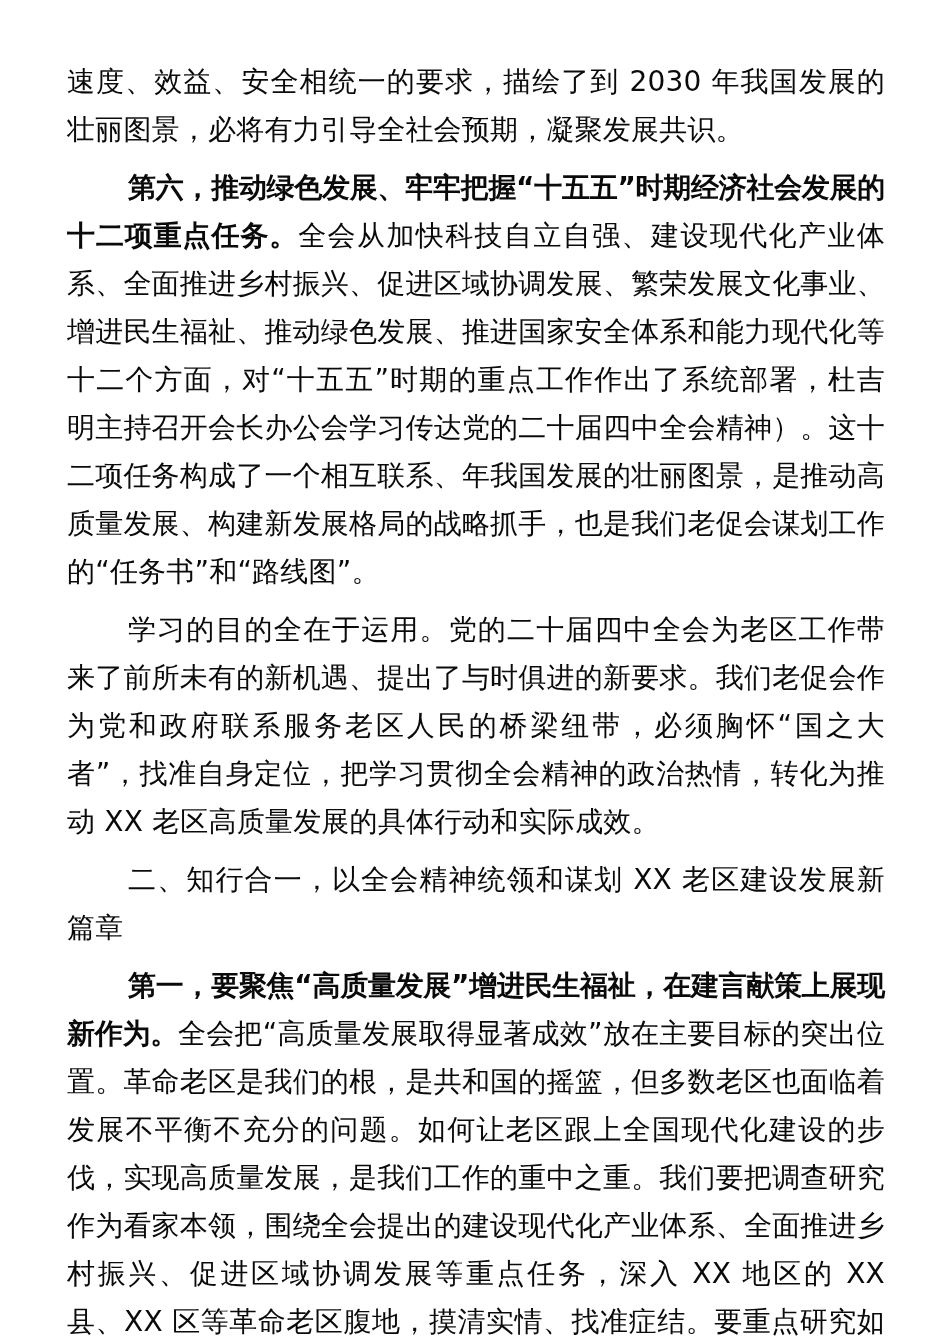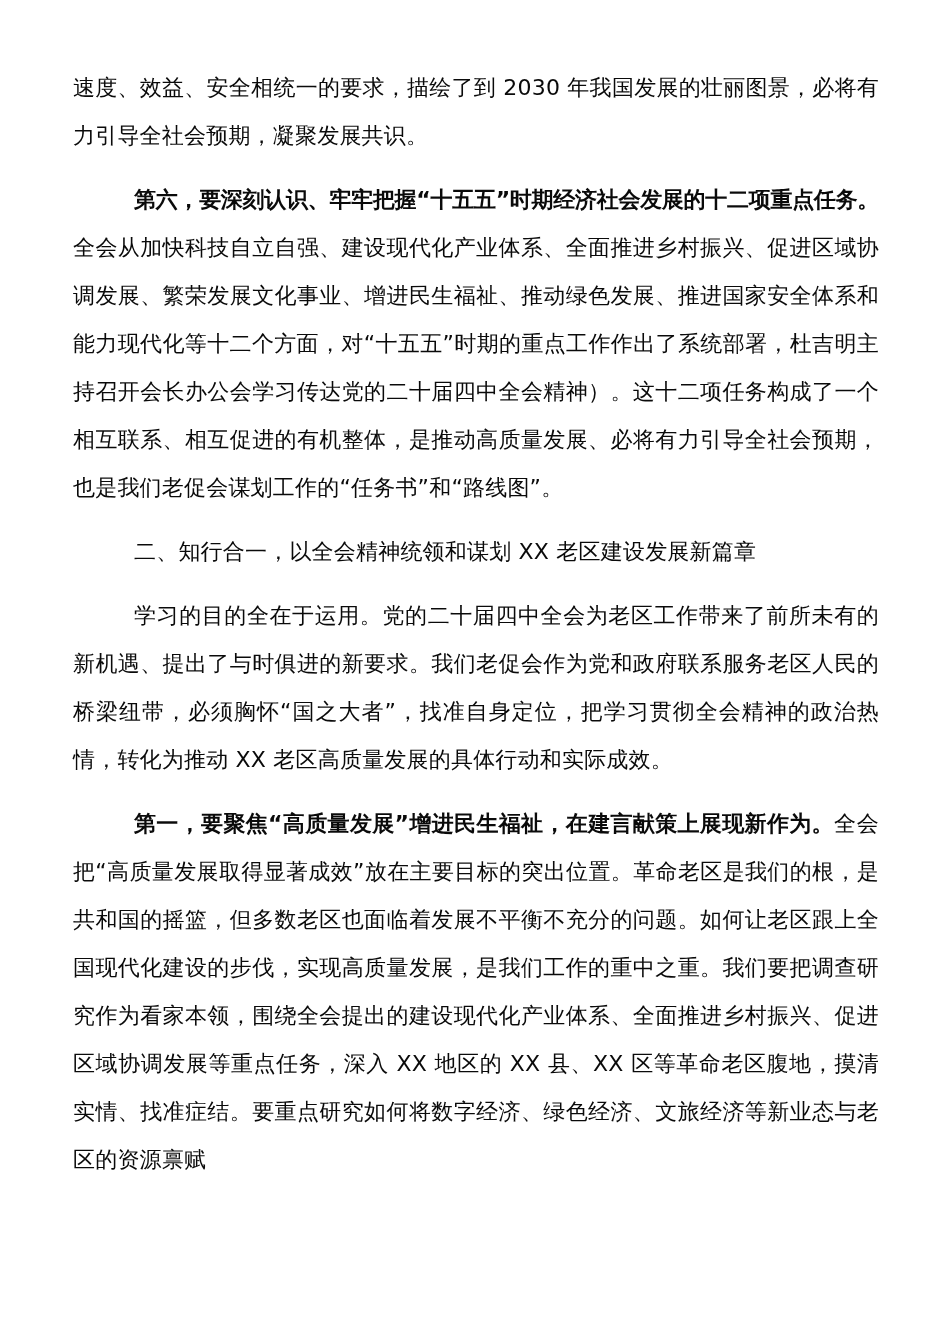--- a/index.html
+++ b/index.html
@@ -20,23 +20,23 @@
     overflow: hidden;
     box-sizing: border-box;
   }
   .text-column {
     position: absolute;
     left: 57px;
     top: 48px;
     width: 838px;
   }
   p.para {
-    margin: 16px;
+    margin: 10px;
     padding: 0;
-    font-size: 22px;
+    font-size: 28px;
     line-height: 48px;
     letter-spacing: 0.2px;
     text-align: justify;
     text-justify: inter-character;
     text-align-last: left;
     word-break: break-all;
     color: #0a0a0a;
   }
   p.indent {
     text-indent: 61px;
@@ -50,22 +50,22 @@
   }
 </style>
 </head>
 <body>
 
 <div class="page">
   <div class="text-column">
 
     <p class="para noindent">速度、效益、安全相统一的要求，描绘了到 2030 年我国发展的壮丽图景，必将有力引导全社会预期，凝聚发展共识。</p>
 
-    <p class="para indent"><b class="bold-run">第六，要深刻认识、牢牢把握“十五五”时期经济社会发展的十二项重点任务。</b><span>全会从加快科技自立自强、建设现代化产业体系、全面推进乡村振兴、促进区域协调发展、繁荣发展文化事业、增进民生福祉、推动绿色发展、推进国家安全体系和能力现代化等十二个方面，对“十五五”时期的重点工作作出了系统部署，杜吉明主持召开会长办公会学习传达党的二十届四中全会精神）。这十二项任务构成了一个相互联系、相互促进的有机整体，是推动高质量发展、必将有力引导全社会预期，也是我们老促会谋划工作的“任务书”和“路线图”。</span></p>
+    <p class="para indent"><b class="bold-run">第六，推动绿色发展、牢牢把握“十五五”时期经济社会发展的十二项重点任务。</b><span>全会从加快科技自立自强、建设现代化产业体系、全面推进乡村振兴、促进区域协调发展、繁荣发展文化事业、增进民生福祉、推动绿色发展、推进国家安全体系和能力现代化等十二个方面，对“十五五”时期的重点工作作出了系统部署，杜吉明主持召开会长办公会学习传达党的二十届四中全会精神）。这十二项任务构成了一个相互联系、年我国发展的壮丽图景，是推动高质量发展、构建新发展格局的战略抓手，也是我们老促会谋划工作的“任务书”和“路线图”。</span></p>
+
+    <p class="para indent">学习的目的全在于运用。党的二十届四中全会为老区工作带来了前所未有的新机遇、提出了与时俱进的新要求。我们老促会作为党和政府联系服务老区人民的桥梁纽带，必须胸怀“国之大者”，找准自身定位，把学习贯彻全会精神的政治热情，转化为推动 XX 老区高质量发展的具体行动和实际成效。</p>
 
     <p class="para indent">二、知行合一，以全会精神统领和谋划 XX 老区建设发展新篇章</p>
-
-    <p class="para indent">学习的目的全在于运用。党的二十届四中全会为老区工作带来了前所未有的新机遇、提出了与时俱进的新要求。我们老促会作为党和政府联系服务老区人民的桥梁纽带，必须胸怀“国之大者”，找准自身定位，把学习贯彻全会精神的政治热情，转化为推动 XX 老区高质量发展的具体行动和实际成效。</p>
 
     <p class="para indent"><b class="bold-run">第一，要聚焦“高质量发展”增进民生福祉，在建言献策上展现新作为。</b><span>全会把“高质量发展取得显著成效”放在主要目标的突出位置。革命老区是我们的根，是共和国的摇篮，但多数老区也面临着发展不平衡不充分的问题。如何让老区跟上全国现代化建设的步伐，实现高质量发展，是我们工作的重中之重。我们要把调查研究作为看家本领，围绕全会提出的建设现代化产业体系、全面推进乡村振兴、促进区域协调发展等重点任务，深入 XX 地区的 XX 县、XX 区等革命老区腹地，摸清实情、找准症结。要重点研究如何将数字经济、绿色经济、文旅经济等新业态与老区的资源禀赋</span></p>
 
   </div>
 </div>
 
 </body></html>

